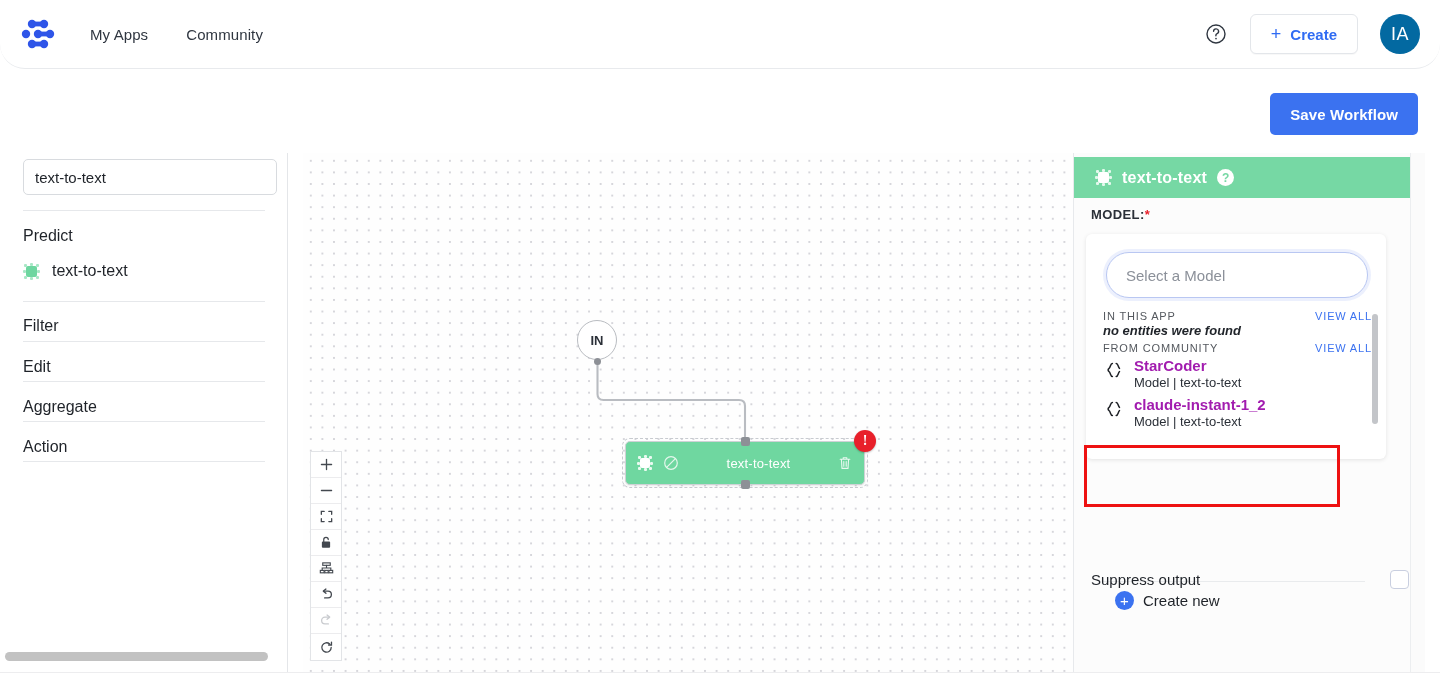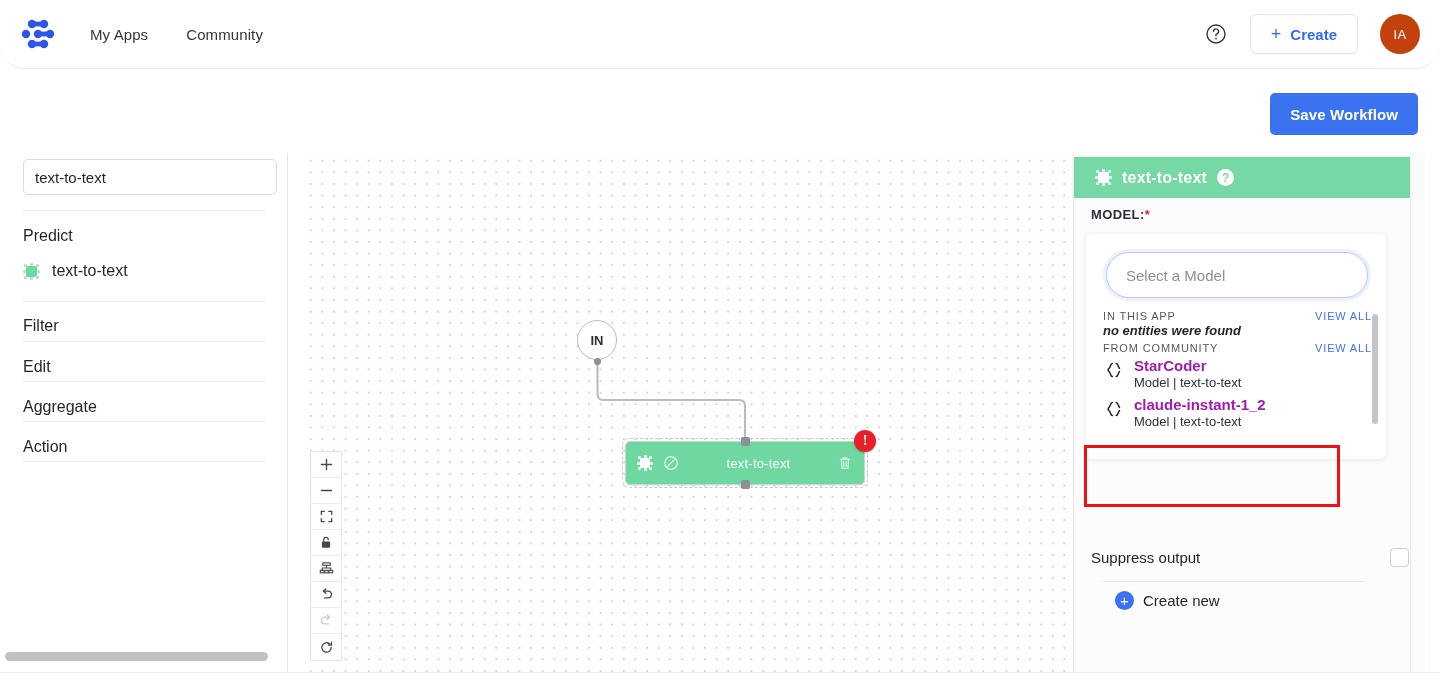--- a/index.html
+++ b/index.html
@@ -36,23 +36,23 @@
     display: flex; align-items: center; gap: 9px;
     height: 40px; padding: 0 20px;
     border: 1px solid #e3e6ea; border-radius: 6px;
     background: #fff; cursor: pointer;
     color: #2f6bf3; font-size: 15px; font-weight: 600;
     box-shadow: 0 1px 1px rgba(0,0,0,.03);
   }
   #create-btn .plus { font-size: 18px; font-weight: 400; line-height: 1; }
   #avatar {
     width: 40px; height: 40px; border-radius: 50%;
-    background: #c2410c; color: #fff;
+    background: #0369a1; color: #fff;
     display: flex; align-items: center; justify-content: center;
-    font-size: 13px; letter-spacing: .4px; cursor: pointer;
+    font-size: 18px; letter-spacing: .4px; cursor: pointer;
   }
 
   
   #titlebar {
     position: absolute; left: 0; top: 69px; width: 1440px; height: 84px;
     background: #fff;
   }
   #wf-name {
     position: absolute; left: 23px; top: 24px;
     width: 1240px; height: 40px;
@@ -303,21 +303,21 @@
   #create-new .pc {
     width: 19px; height: 19px; border-radius: 50%; background: #3b72f0;
     color: #fff; display: flex; align-items: center; justify-content: center;
     font-size: 15px; line-height: 1; font-weight: 400;
   }
   #create-new .cl { font-size: 15px; color: #1f2329; }
   .list-divider {
     position: absolute; left: 17px; top: 347px; width: 262px; height: 1px; background: #e9ebed;
   }
   #suppress-row {
-    position: absolute; left: 17px; top: 395px;
+    position: absolute; left: 17px; top: 417px;
     width: 318px; display: flex; align-items: center; justify-content: space-between;
   }
   #suppress-label { font-size: 15px; color: #1f2329; }
   #suppress-box {
     width: 19px; height: 19px; border: 1px solid #c9cfe0; border-radius: 4px;
     background: #fff; cursor: pointer;
   }
   #rp-rightedge {
     position: absolute; right: 0; top: 0; width: 15px; height: 519px;
     background: #fbfbfb; border-left: 1px solid #eceef0;

